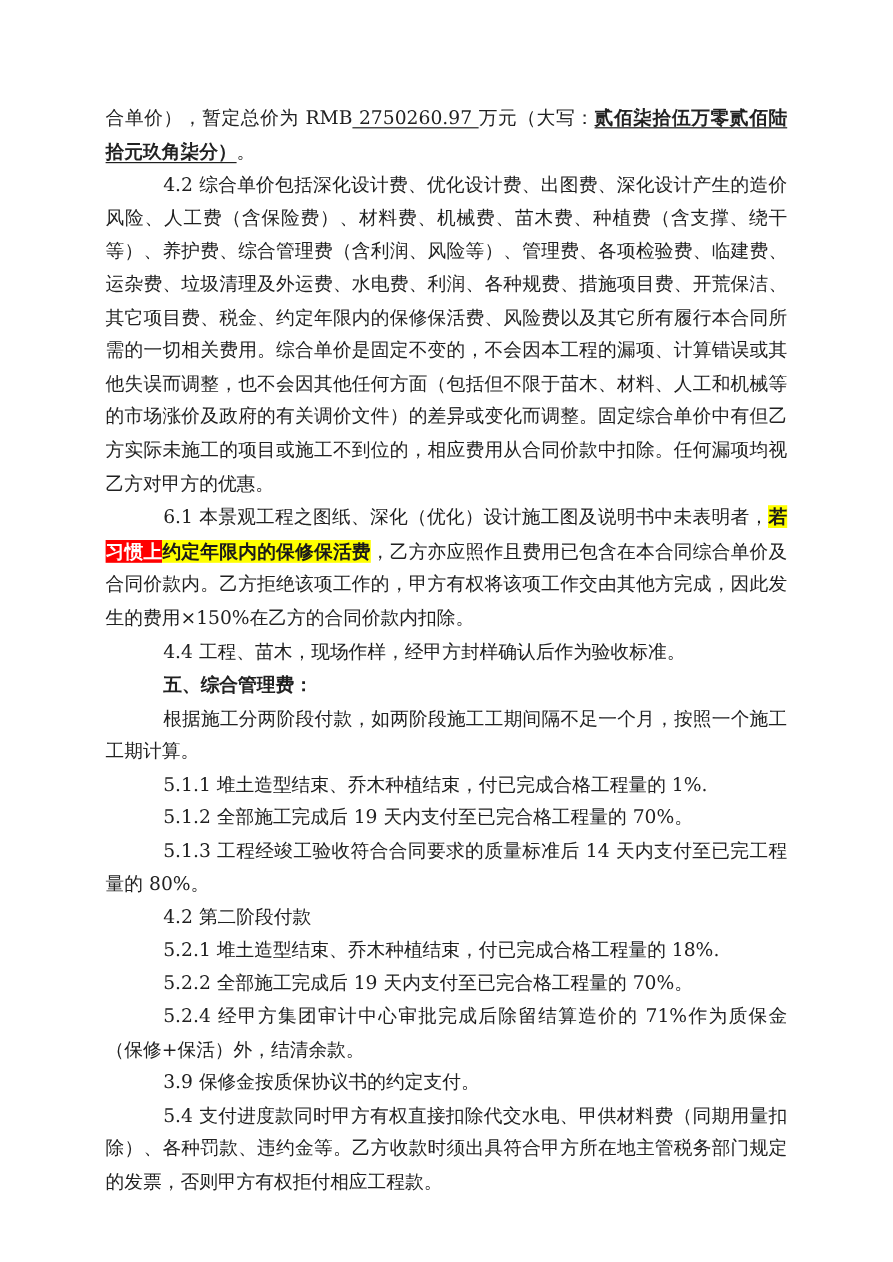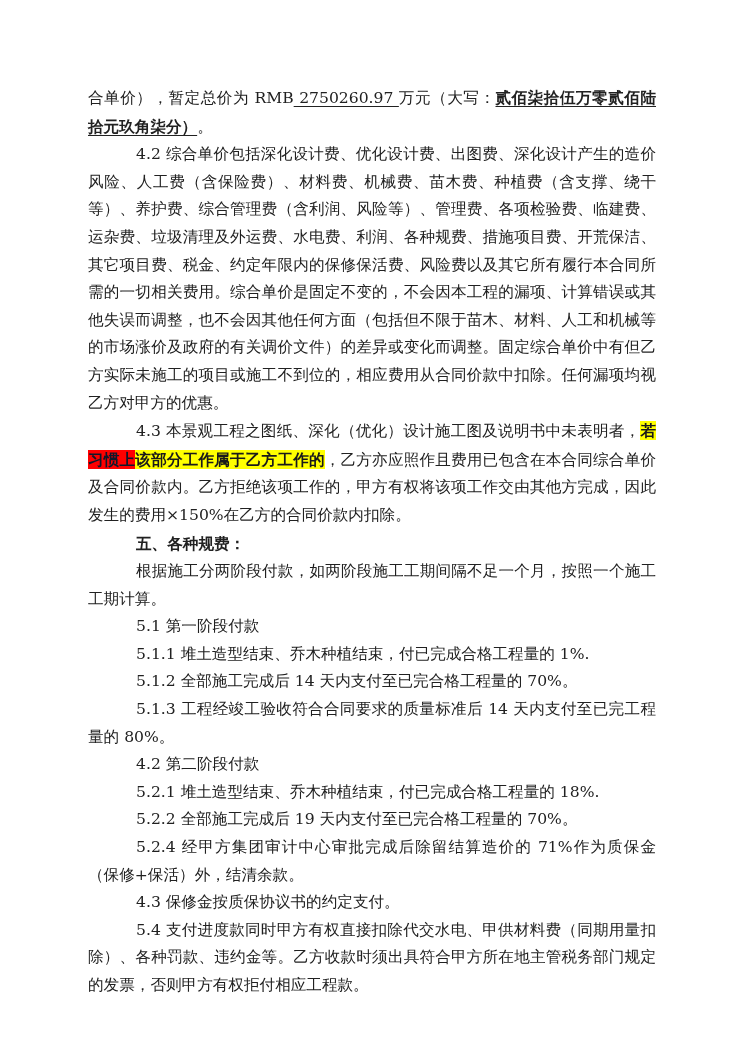--- a/index.html
+++ b/index.html
@@ -43,37 +43,37 @@
     text-decoration-thickness: 1px;
   }
   .s-hl-yellow {
     background: #ffff00;
     font-weight: 700;
     color: #1a1a1a;
   }
   .s-hl-red {
     background: #ff0000;
     font-weight: 700;
-    color: #0f172a;
+    color: #ffffff;
   }
 </style>
 </head>
 <body>
 
 <div class="page">
   <div id="doc-body">
       <p class="para"><span class="s-normal">合单价），暂定总价为 RMB</span><span class="s-underline"> 2750260.97 </span><span class="s-normal">万元（大写：</span><span class="s-bold-underline">贰佰柒拾伍万零贰佰陆拾元玖角柒分）</span><span class="s-normal">。</span></p>
       <p class="para indent"><span class="s-normal">4.2 综合单价包括深化设计费、优化设计费、出图费、深化设计产生的造价风险、人工费（含保险费）、材料费、机械费、苗木费、种植费（含支撑、绕干等）、养护费、综合管理费（含利润、风险等）、管理费、各项检验费、临建费、运杂费、垃圾清理及外运费、水电费、利润、各种规费、措施项目费、开荒保洁、其它项目费、税金、约定年限内的保修保活费、风险费以及其它所有履行本合同所需的一切相关费用。综合单价是固定不变的，不会因本工程的漏项、计算错误或其他失误而调整，也不会因其他任何方面（包括但不限于苗木、材料、人工和机械等的市场涨价及政府的有关调价文件）的差异或变化而调整。固定综合单价中有但乙方实际未施工的项目或施工不到位的，相应费用从合同价款中扣除。任何漏项均视乙方对甲方的优惠。</span></p>
-      <p class="para indent"><span class="s-normal">4.3 本景观工程之图纸、深化（优化）设计施工图及说明书中未表明者，</span><span class="s-hl-yellow">若</span><span class="s-hl-red">习惯上</span><span class="s-hl-yellow">该部分工作属于乙方工作的</span><span class="s-normal">，乙方亦应照作且费用已包含在本合同综合单价及合同价款内。乙方拒绝该项工作的，甲方有权将该项工作交由其他方完成，因此发生的费用×150%在乙方的合同价款内扣除。</span></p>
-      <p class="para indent"><span class="s-bold">五、各种规费：</span></p>
+      <p class="para indent"><span class="s-normal">6.1 本景观工程之图纸、深化（优化）设计施工图及说明书中未表明者，</span><span class="s-hl-yellow">若</span><span class="s-hl-red">习惯上</span><span class="s-hl-yellow">约定年限内的保修保活费</span><span class="s-normal">，乙方亦应照作且费用已包含在本合同综合单价及合同价款内。乙方拒绝该项工作的，甲方有权将该项工作交由其他方完成，因此发生的费用×150%在乙方的合同价款内扣除。</span></p>
+      <p class="para indent"><span class="s-normal">4.4 工程、苗木，现场作样，经甲方封样确认后作为验收标准。</span></p>
+      <p class="para indent"><span class="s-bold">五、综合管理费：</span></p>
       <p class="para indent"><span class="s-normal">根据施工分两阶段付款，如两阶段施工工期间隔不足一个月，按照一个施工工期计算。</span></p>
-      <p class="para indent"><span class="s-normal">5.1 第一阶段付款</span></p>
       <p class="para indent"><span class="s-normal">5.1.1 堆土造型结束、乔木种植结束，付已完成合格工程量的 1%.</span></p>
-      <p class="para indent"><span class="s-normal">5.1.2 全部施工完成后 14 天内支付至已完合格工程量的 70%。</span></p>
+      <p class="para indent"><span class="s-normal">5.1.2 全部施工完成后 19 天内支付至已完合格工程量的 70%。</span></p>
       <p class="para indent"><span class="s-normal">5.1.3 工程经竣工验收符合合同要求的质量标准后 14 天内支付至已完工程量的 80%。</span></p>
       <p class="para indent"><span class="s-normal">4.2 第二阶段付款</span></p>
       <p class="para indent"><span class="s-normal">5.2.1 堆土造型结束、乔木种植结束，付已完成合格工程量的 18%.</span></p>
       <p class="para indent"><span class="s-normal">5.2.2 全部施工完成后 19 天内支付至已完合格工程量的 70%。</span></p>
       <p class="para indent"><span class="s-normal">5.2.4 经甲方集团审计中心审批完成后除留结算造价的 71%作为质保金（保修+保活）外，结清余款。</span></p>
-      <p class="para indent"><span class="s-normal">4.3 保修金按质保协议书的约定支付。</span></p>
+      <p class="para indent"><span class="s-normal">3.9 保修金按质保协议书的约定支付。</span></p>
       <p class="para indent"><span class="s-normal">5.4 支付进度款同时甲方有权直接扣除代交水电、甲供材料费（同期用量扣除）、各种罚款、违约金等。乙方收款时须出具符合甲方所在地主管税务部门规定的发票，否则甲方有权拒付相应工程款。</span></p>
     </div>
 </div>
 
 </body></html>

